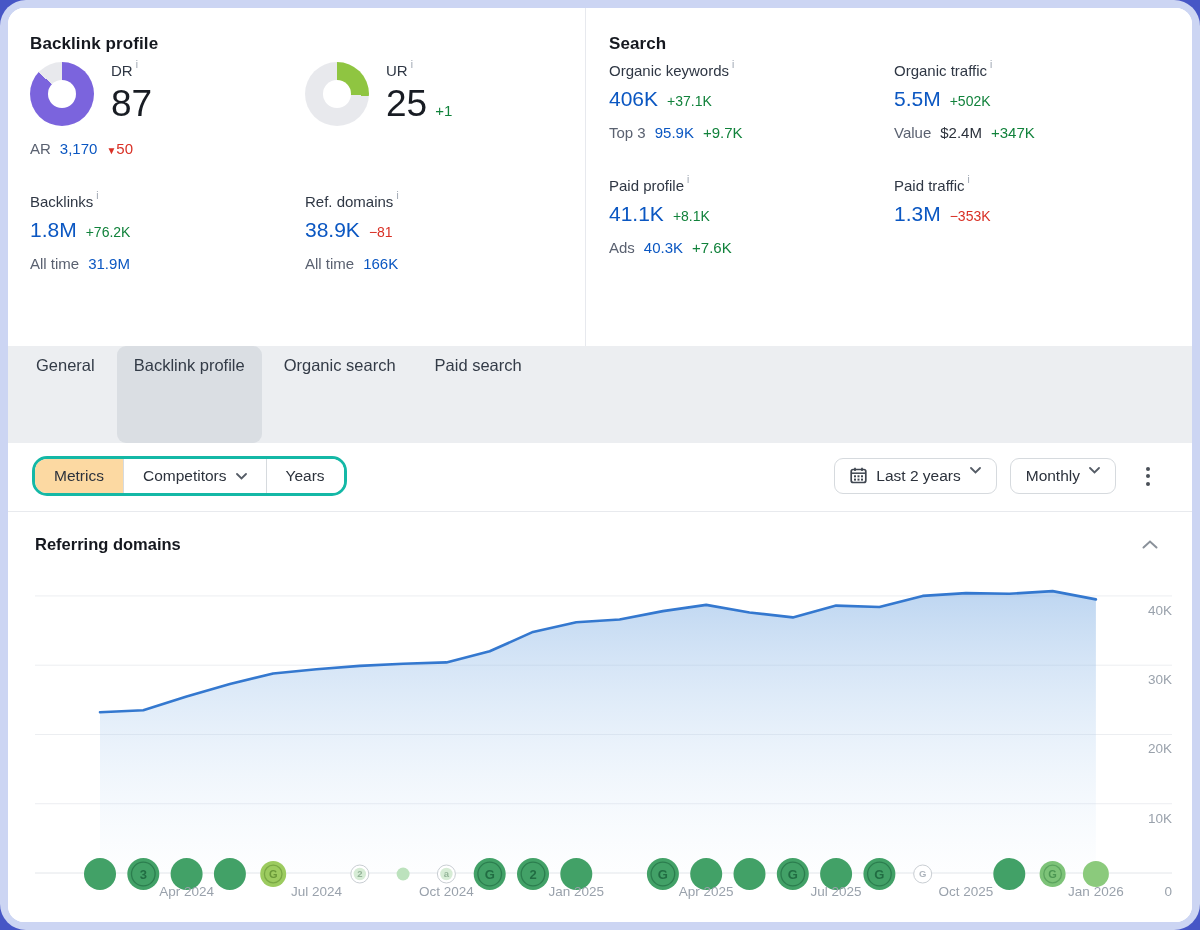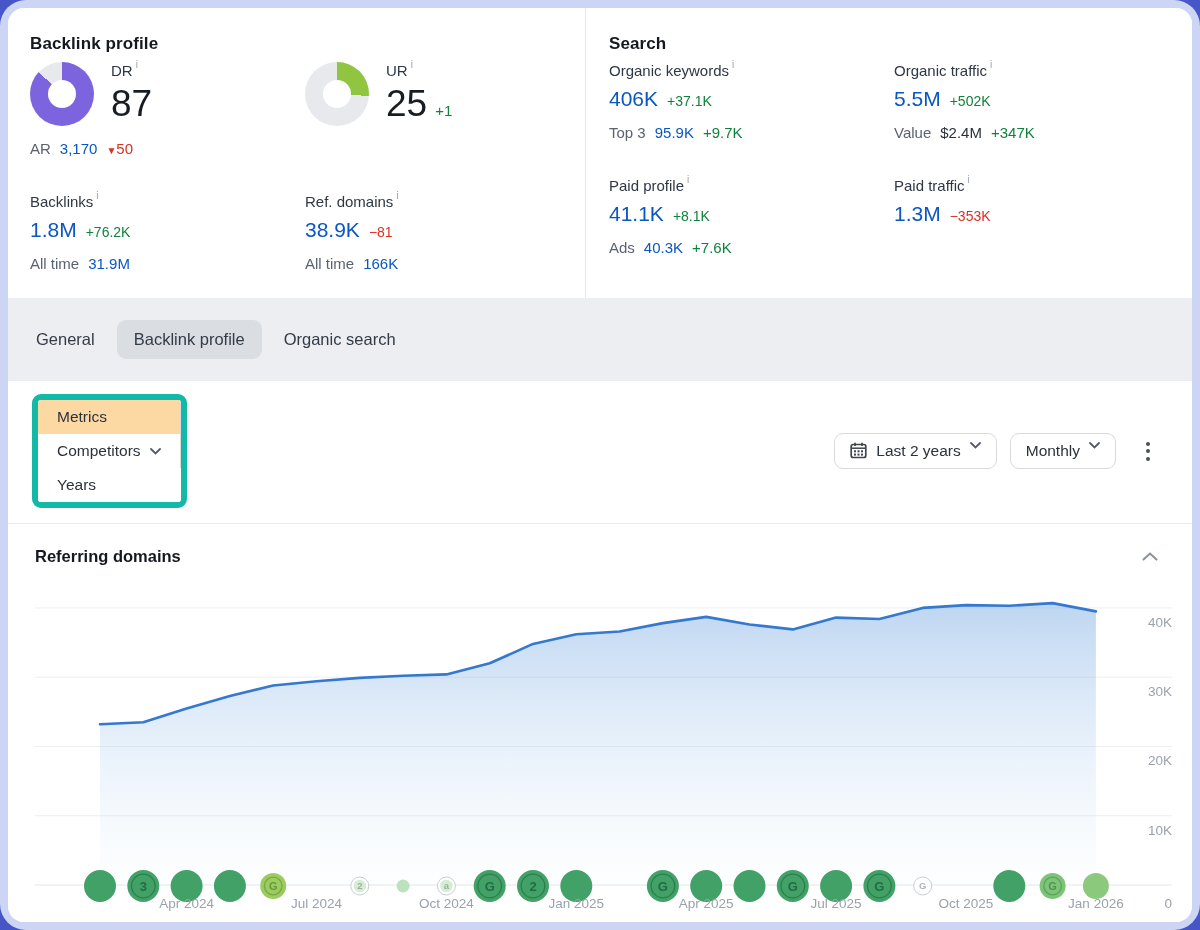--- a/index.html
+++ b/index.html
@@ -28,28 +28,28 @@
   .sub-row { margin-top:14px; font-size:15px; display:flex; gap:9px; align-items:flex-start; }
   .big-metric .value-row { margin-top:8px; display:flex; align-items:baseline; gap:9px; }
   .big-value { font-size:21px; color:#0b57c2; }
   .delta { font-size:14px; }
   .up { color:#11823b; } .down { color:#d93025; }
   .gray { color:#5a6170; } .blue { color:#0b57c2; } .dark { color:#2b313b; }
   .tri { font-size:10px; line-height:1; }
   .big-metric .sub-row { margin-top:13px; }
 
   
-  .tabstrip { height:97px; background:#eceef1; display:flex; align-items:center; padding:0 12px 0 6px; }
+  .tabstrip { height:97px; background:#eceef1; display:flex; padding:0 12px 0 6px; }
   .tab { font-size:16.5px; color:#333b47; padding:10px 17px; border-radius:9px; cursor:pointer; white-space:nowrap; margin-left:5px; }
   .tab.active { background:#dadee3; }
 
   
   .panel { flex:1; background:#fff; display:flex; flex-direction:column; }
   .toolbar { display:flex; align-items:center; padding:13px 34px 15px 24px; border-bottom:1px solid #e8eaee; }
-  .seg { display:inline-flex; border:6px solid #14b8a6; border-radius:9px; overflow:hidden;flex-direction:column; }
+  .seg { display:inline-flex; border:3px solid #14b8a6; border-radius:15px; overflow:hidden; }
   .seg-btn { border:none; background:#fff; padding:8px 19px; font-size:15.5px; color:#2c323c;
              border-right:1px solid #d6dade; cursor:pointer; display:flex; align-items:center; gap:9px;
              font-family:inherit; }
   .seg-btn:last-child { border-right:none; }
   .seg-btn.accent { background:#fcd9a2; }
   .tb-right { margin-left:auto; display:flex; align-items:center; gap:13px; }
   .btn { display:inline-flex; align-items:flex-start; gap:9px; border:1px solid #d6dade; background:#fff;
          border-radius:9px; padding:8px 15px; font-size:15.5px; color:#2c323c; cursor:pointer; font-family:inherit; }
   .chev { display:inline-block; }
   .kebab { border:none; background:none; cursor:pointer; padding:4px 8px; margin-left:9px; display:flex; flex-direction:column; gap:3.5px; }
@@ -201,20 +201,21 @@
           </div>
         </div>
       </div>
     </div>
   </div>
 
   <div class="tabstrip">
     <div class="tab">General</div>
     <div class="tab active">Backlink profile</div>
     <div class="tab">Organic search</div>
+    <div class="tab">Paid search</div>
   </div>
 
   <div class="panel">
     <div class="toolbar">
       <div class="seg">
         <button class="seg-btn accent">Metrics</button>
         <button class="seg-btn">
           <span>Competitors</span>
           <svg class="chev" width="11" height="7" viewBox="0 0 11 7">
                 <path d="M1 1l4.5 4.5L10 1" fill="none" stroke="#555c66" stroke-width="1.8" stroke-linecap="round"></path>

